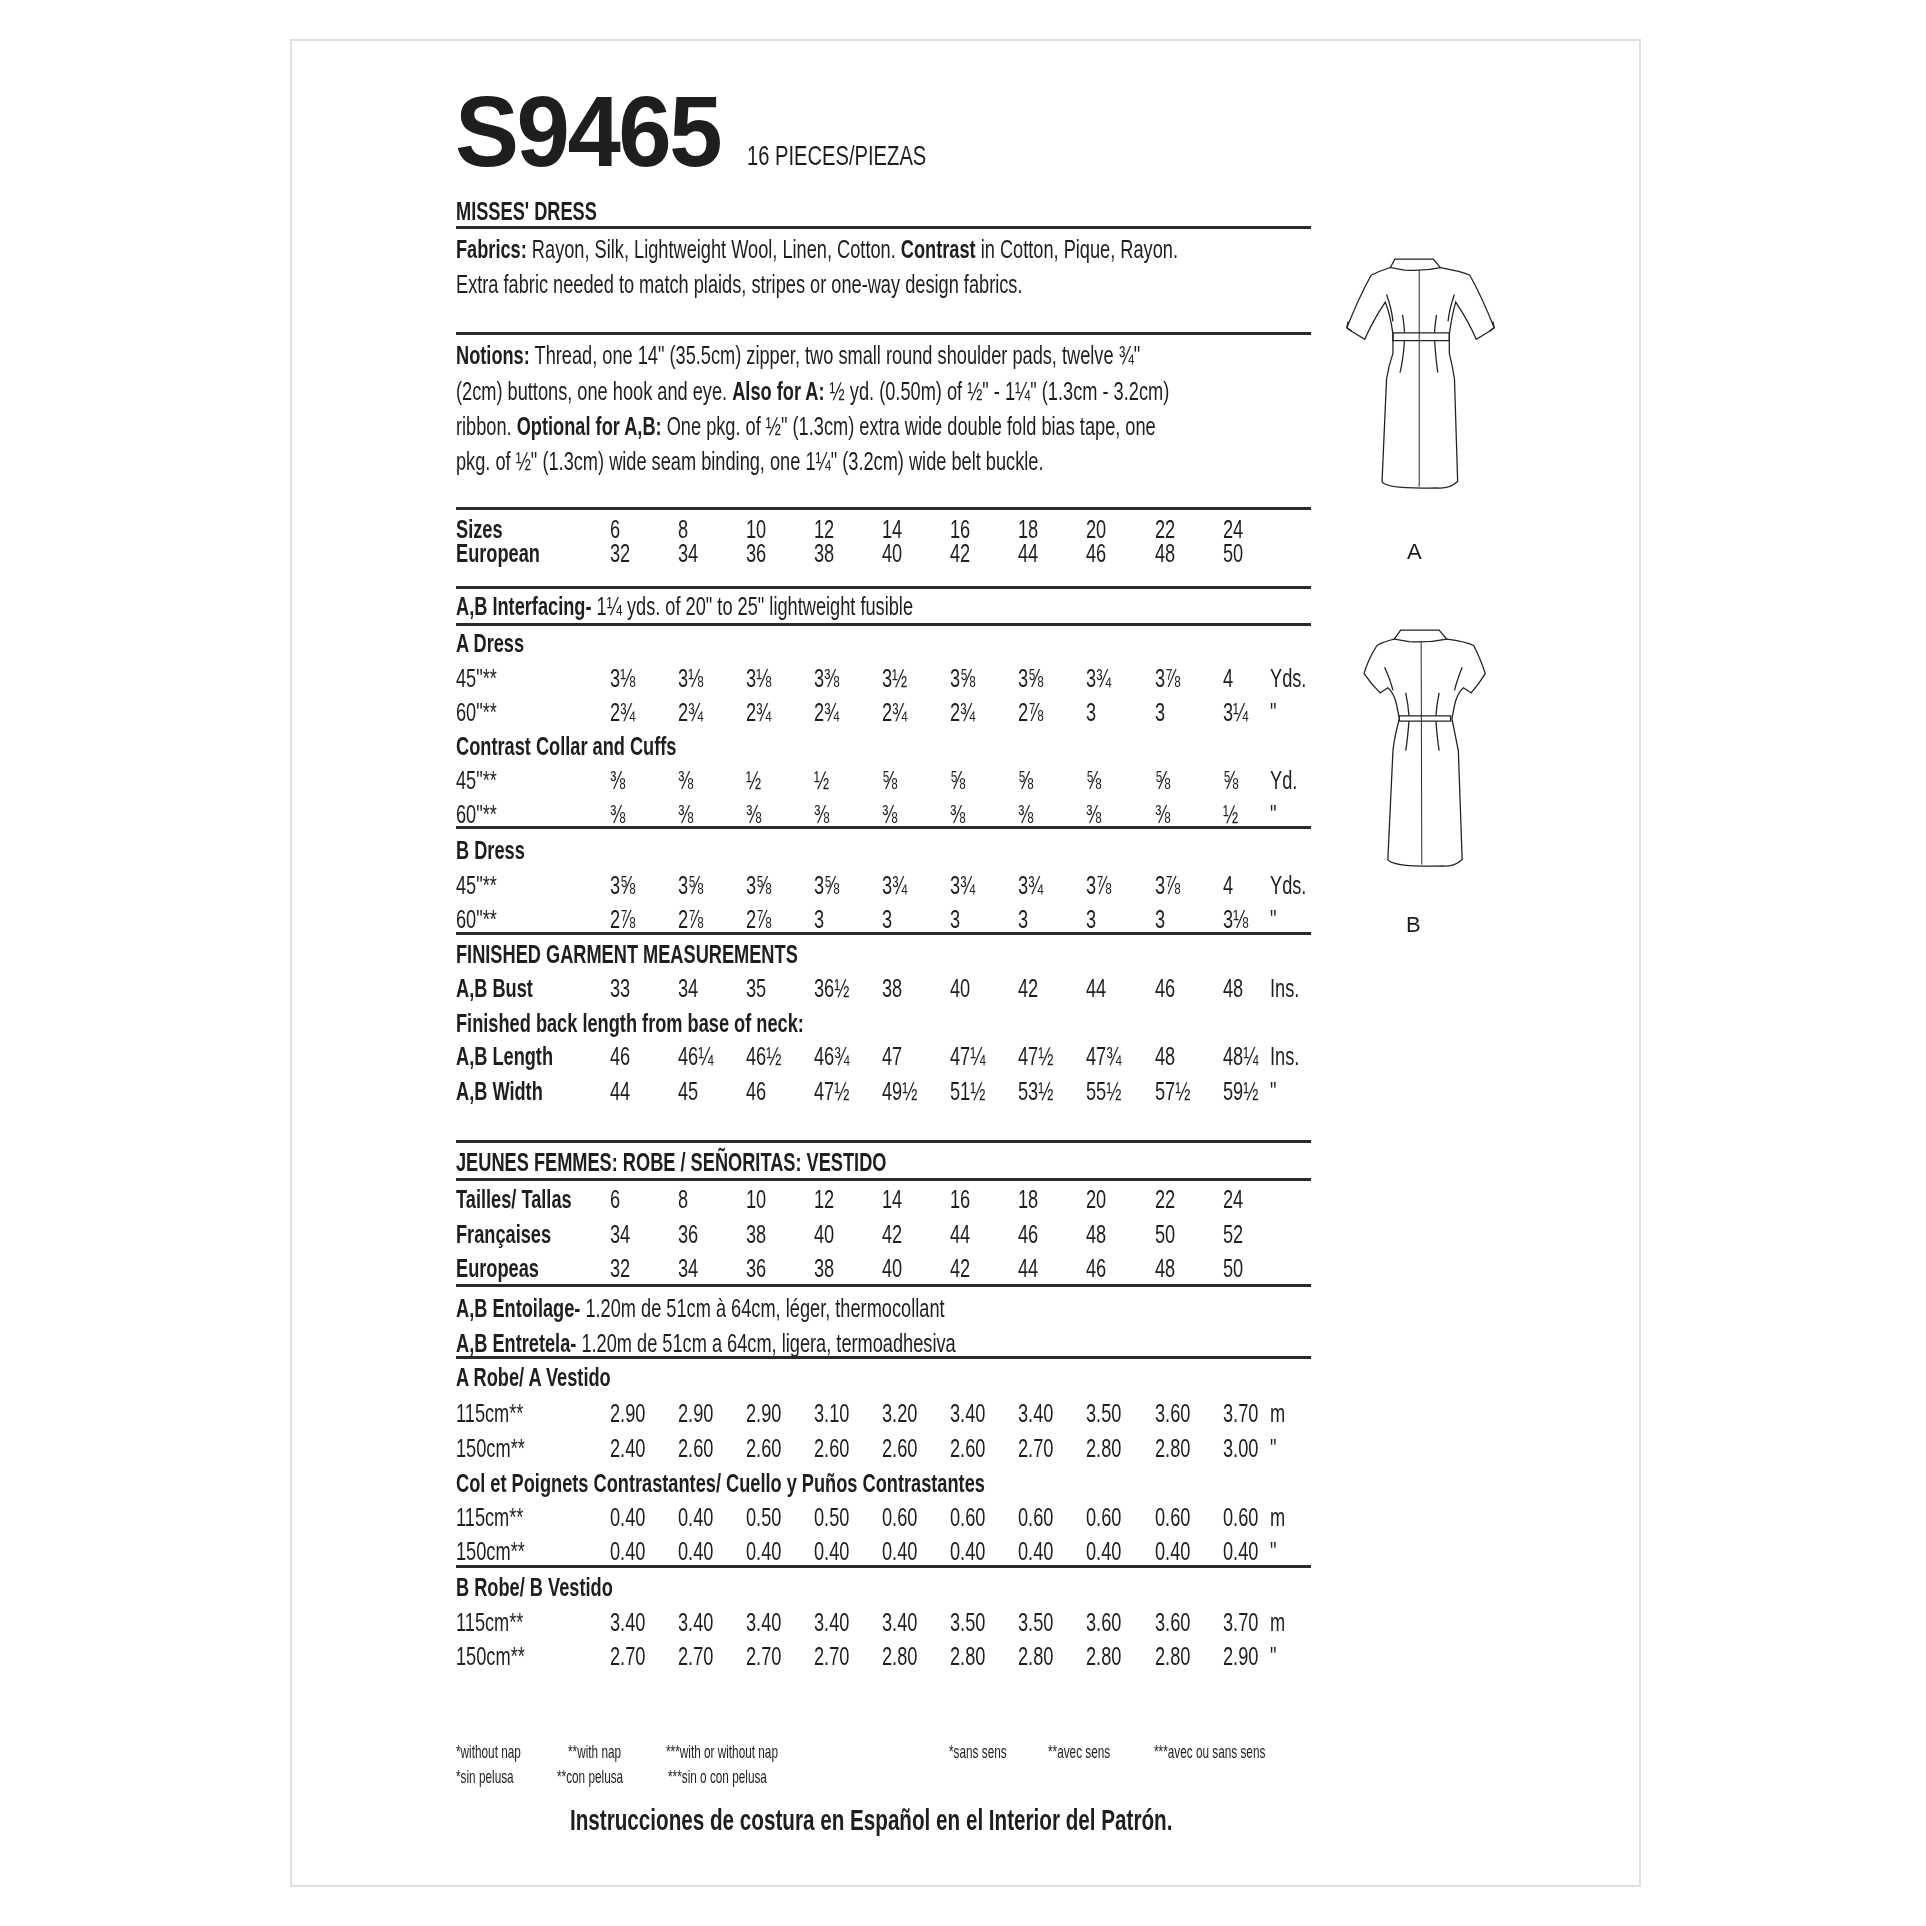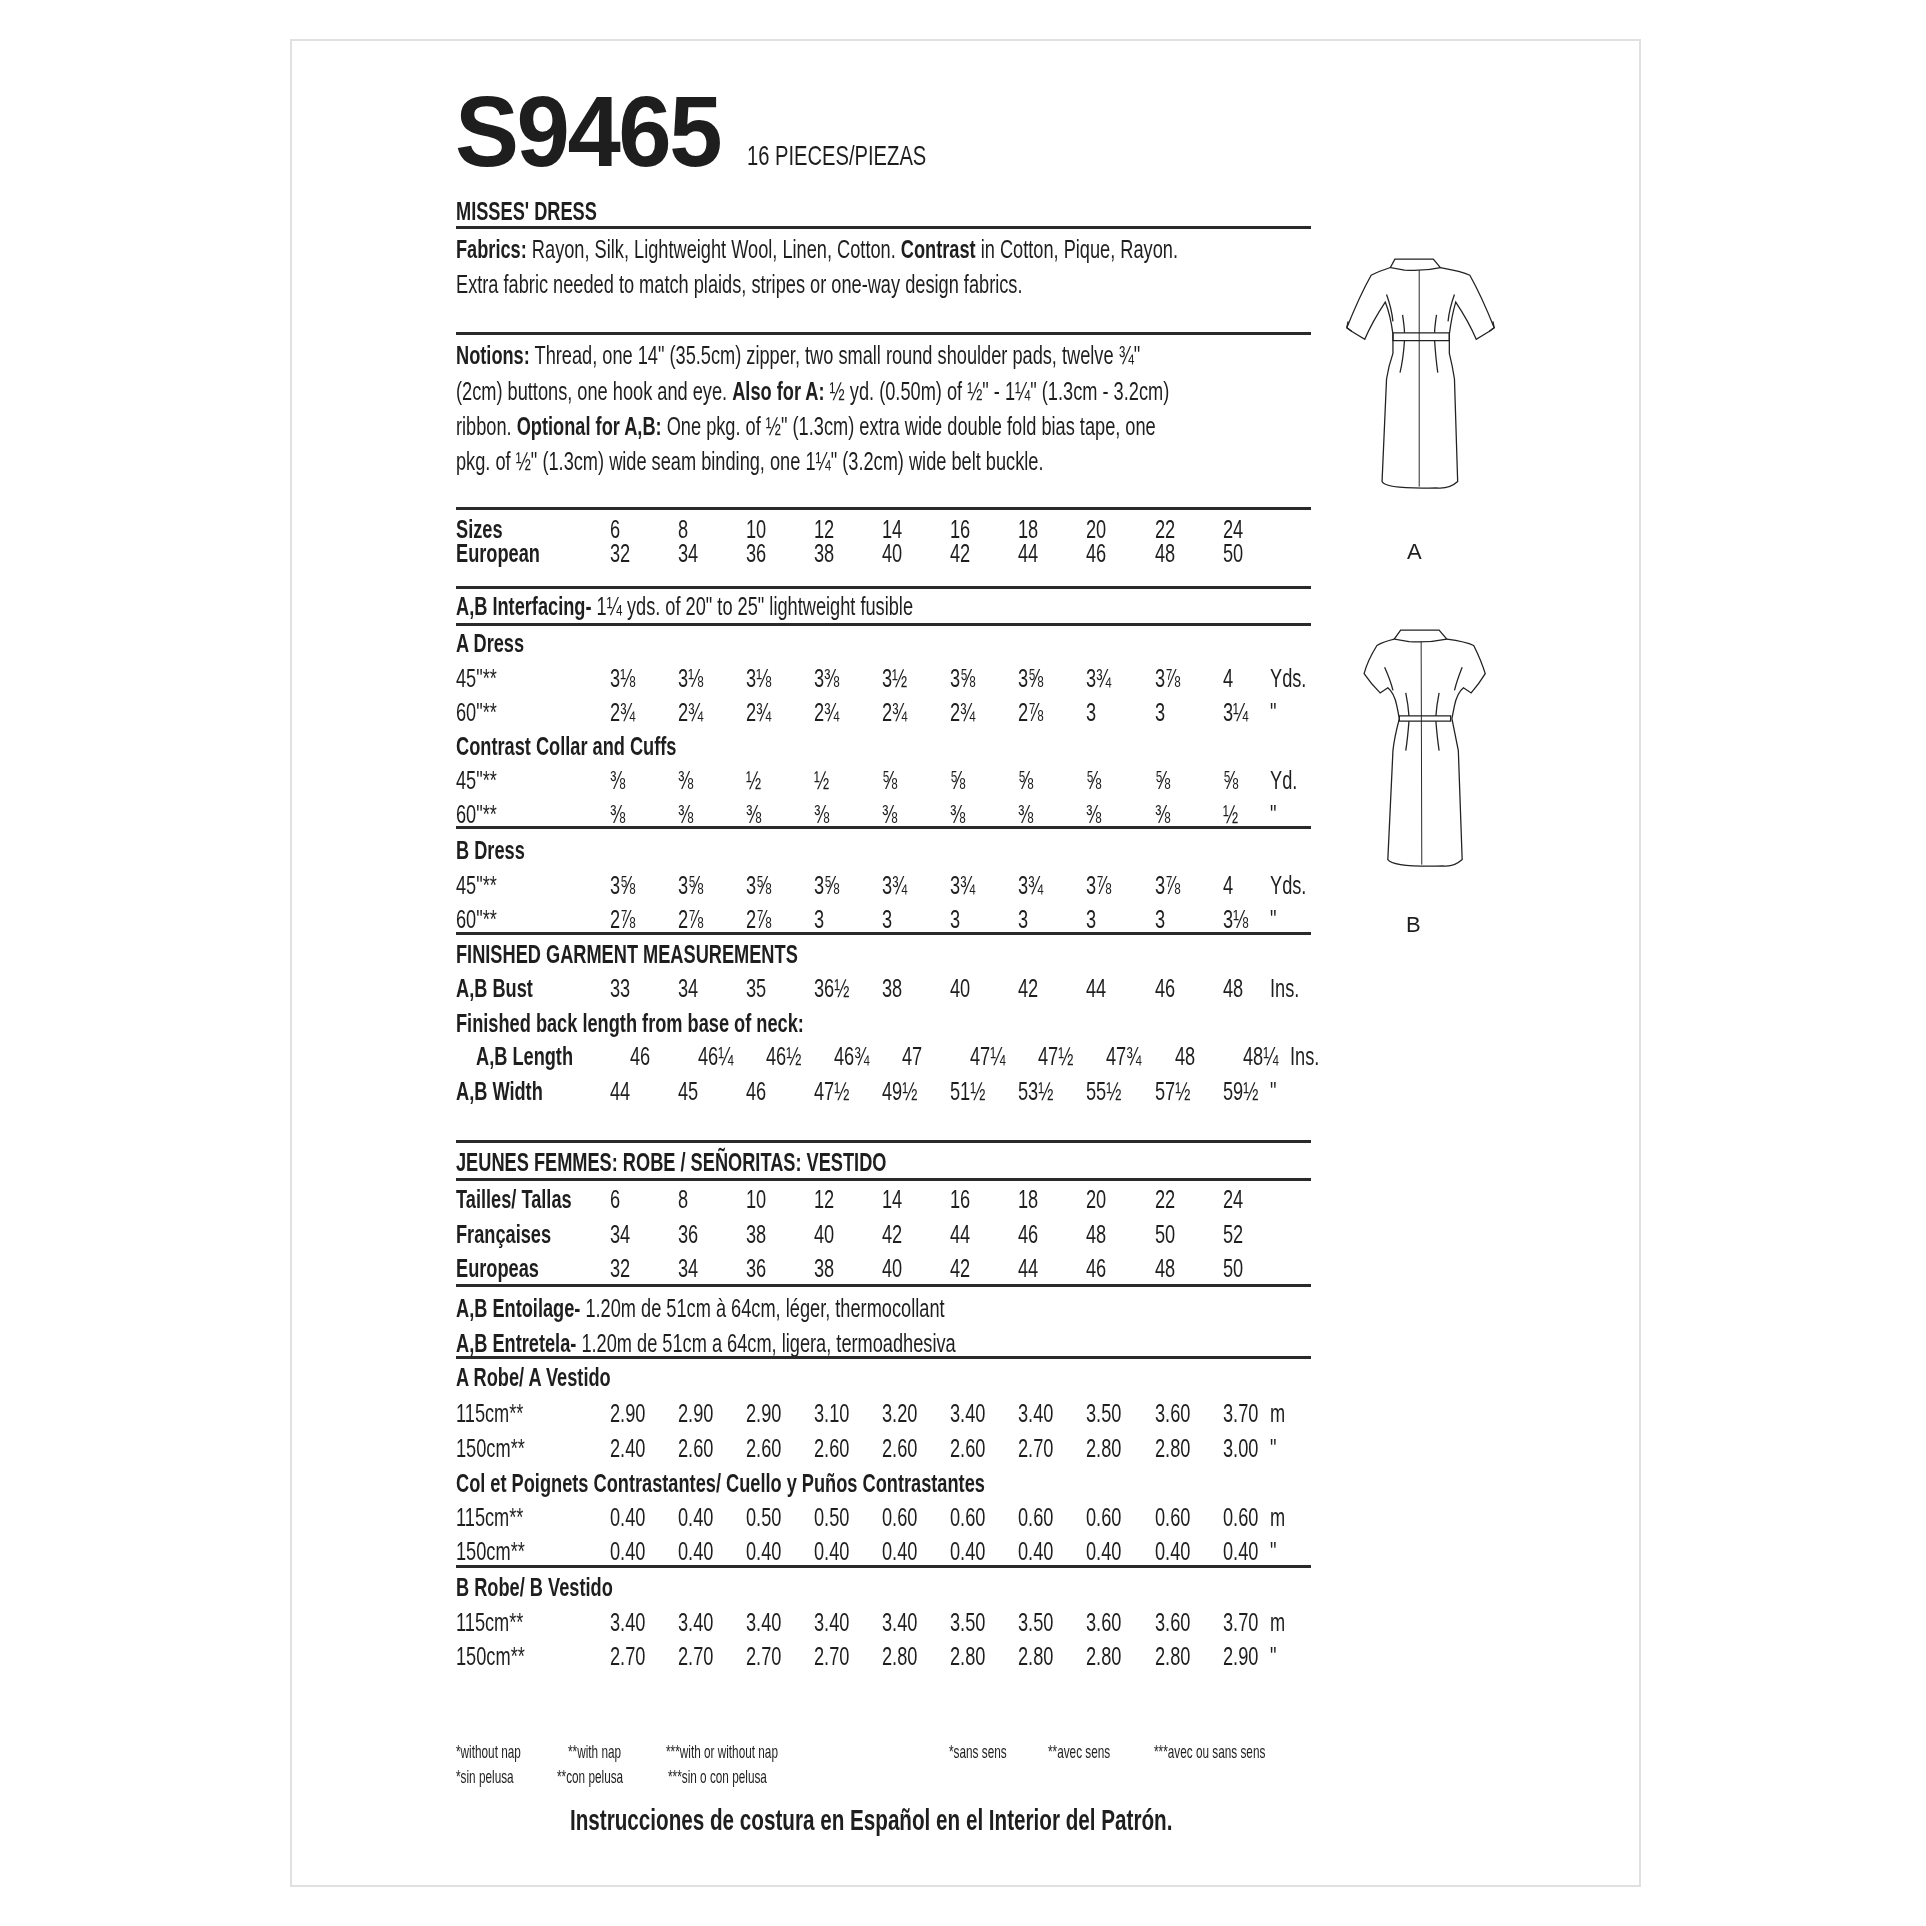--- a/index.html
+++ b/index.html
@@ -170,21 +170,21 @@
       <span class="v" style="left: 358px;">36½</span>
       <span class="v" style="left: 426px;">38</span>
       <span class="v" style="left: 494px;">40</span>
       <span class="v" style="left: 562px;">42</span>
       <span class="v" style="left: 630px;">44</span>
       <span class="v" style="left: 699px;">46</span>
       <span class="v" style="left: 767px;">48</span>
       <span class="unit">Ins.</span>
     </div>
     <div class="sec" style="top: 1008px;">Finished back length from base of neck:</div>
-    <div class="row" style="top: 1041px; margin-left: 20px;">
+    <div class="row" style="top: 1041px;">
       <span class="lbl bold">A,B Length</span>
       <span class="v" style="left: 154px;">46</span>
       <span class="v" style="left: 222px;">46¼</span>
       <span class="v" style="left: 290px;">46½</span>
       <span class="v" style="left: 358px;">46¾</span>
       <span class="v" style="left: 426px;">47</span>
       <span class="v" style="left: 494px;">47¼</span>
       <span class="v" style="left: 562px;">47½</span>
       <span class="v" style="left: 630px;">47¾</span>
       <span class="v" style="left: 699px;">48</span>

